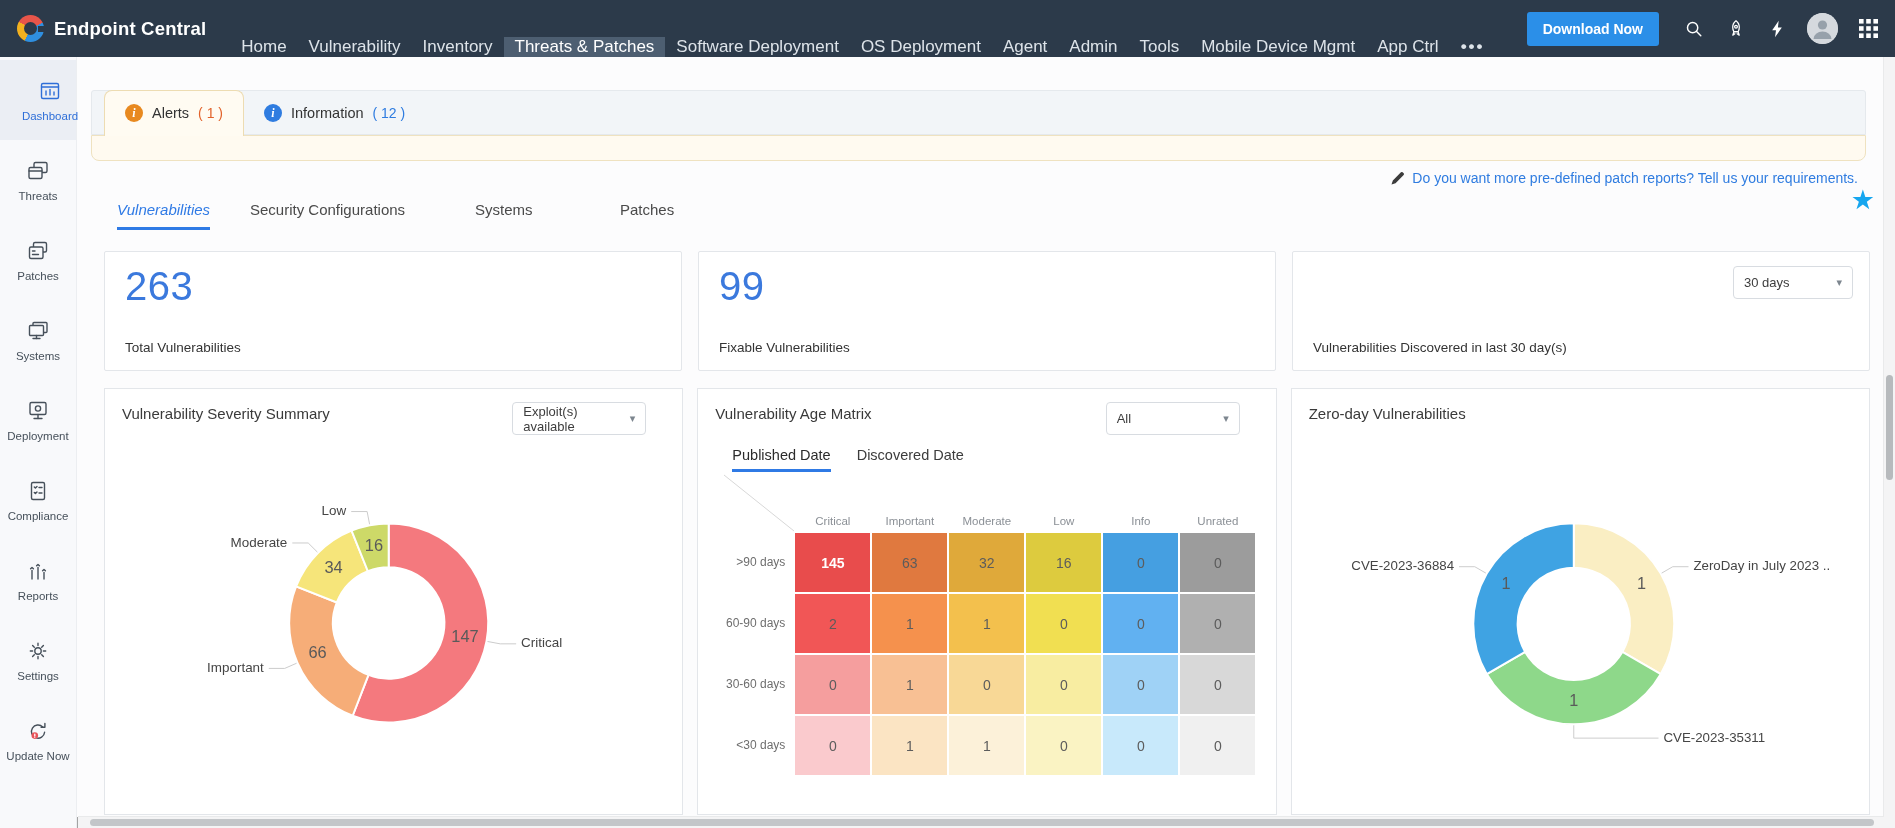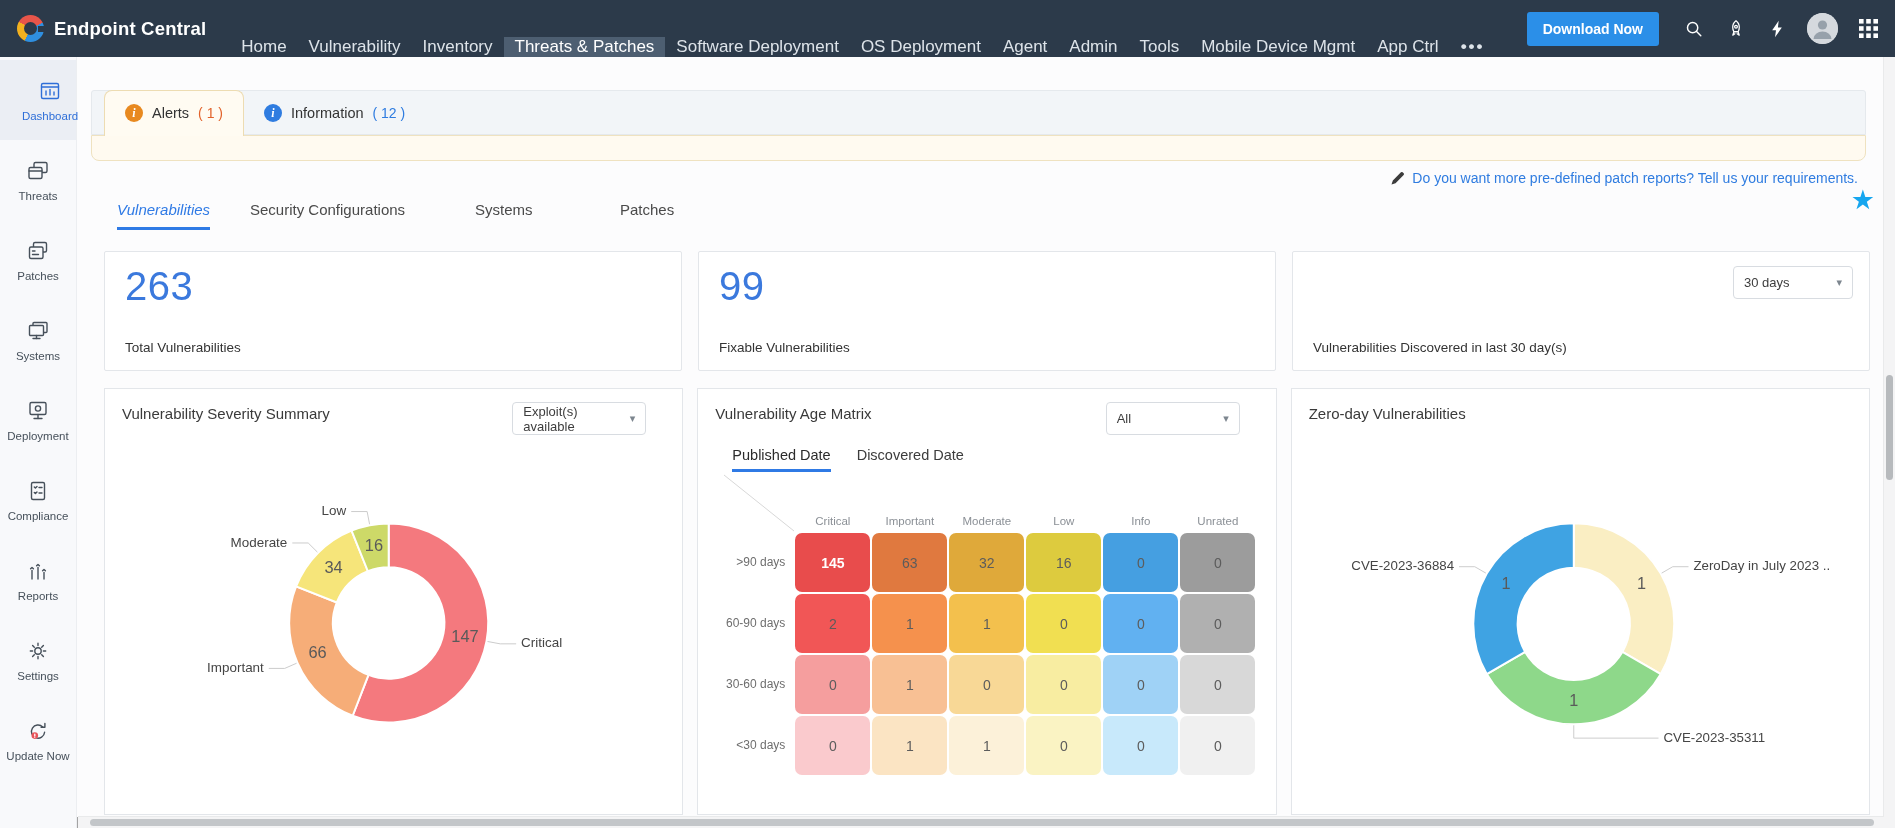--- a/index.html
+++ b/index.html
@@ -76,21 +76,21 @@
   #donut2{top:45px;height:360px;}
   .d-val{font-size:16.5px;fill:#5a5a5a;}
   .d-lbl{font-size:13.5px;fill:#454545;}
 
   .mx-tabs{position:absolute;top:58px;left:34px;display:flex;gap:26px;font-size:14.5px;color:#3c3c3c;z-index:2;}
   .mx-tab{cursor:pointer;padding-bottom:6px;}
   .mx-tab.active{border-bottom:3px solid #2f7ae5;color:#2b2b2b;}
   .diag{position:absolute;inset:0;width:100%;height:100%;pointer-events:none;}
   .mx-col-h{position:absolute;text-align:center;font-size:11.5px;color:#8b9096;}
   .mx-row-h{position:absolute;text-align:right;font-size:12px;color:#6e6e6e;}
-  .mx-cell{position:absolute;display:flex;align-items:center;justify-content:center;font-size:14px;color:#5c5c5c;cursor:pointer;border-radius:7px;}
+  .mx-cell{position:absolute;display:flex;align-items:center;justify-content:center;font-size:14px;color:#5c5c5c;cursor:pointer;}
   .mx-cell.hot{color:#fff;font-weight:700;}
 
   
   .vscroll{position:absolute;right:0;top:57px;bottom:11px;width:11px;background:#f4f4f5;border-left:1px solid #e9eaeb;z-index:40;}
   .vthumb{position:absolute;left:2px;width:7px;top:318px;height:105px;background:#b7babd;border-radius:4px;cursor:pointer;}
   .hscroll{position:absolute;left:78px;right:11px;bottom:0;height:11px;background:#f4f4f5;border-top:1px solid #e9eaeb;z-index:40;}
   .hthumb{position:absolute;left:12px;right:10px;top:2px;height:7px;background:#c3c6c9;border-radius:4px;cursor:pointer;}
   .corner{position:absolute;right:0;bottom:0;width:11px;height:11px;background:#f4f4f5;z-index:40;}
 </style>
 </head>

